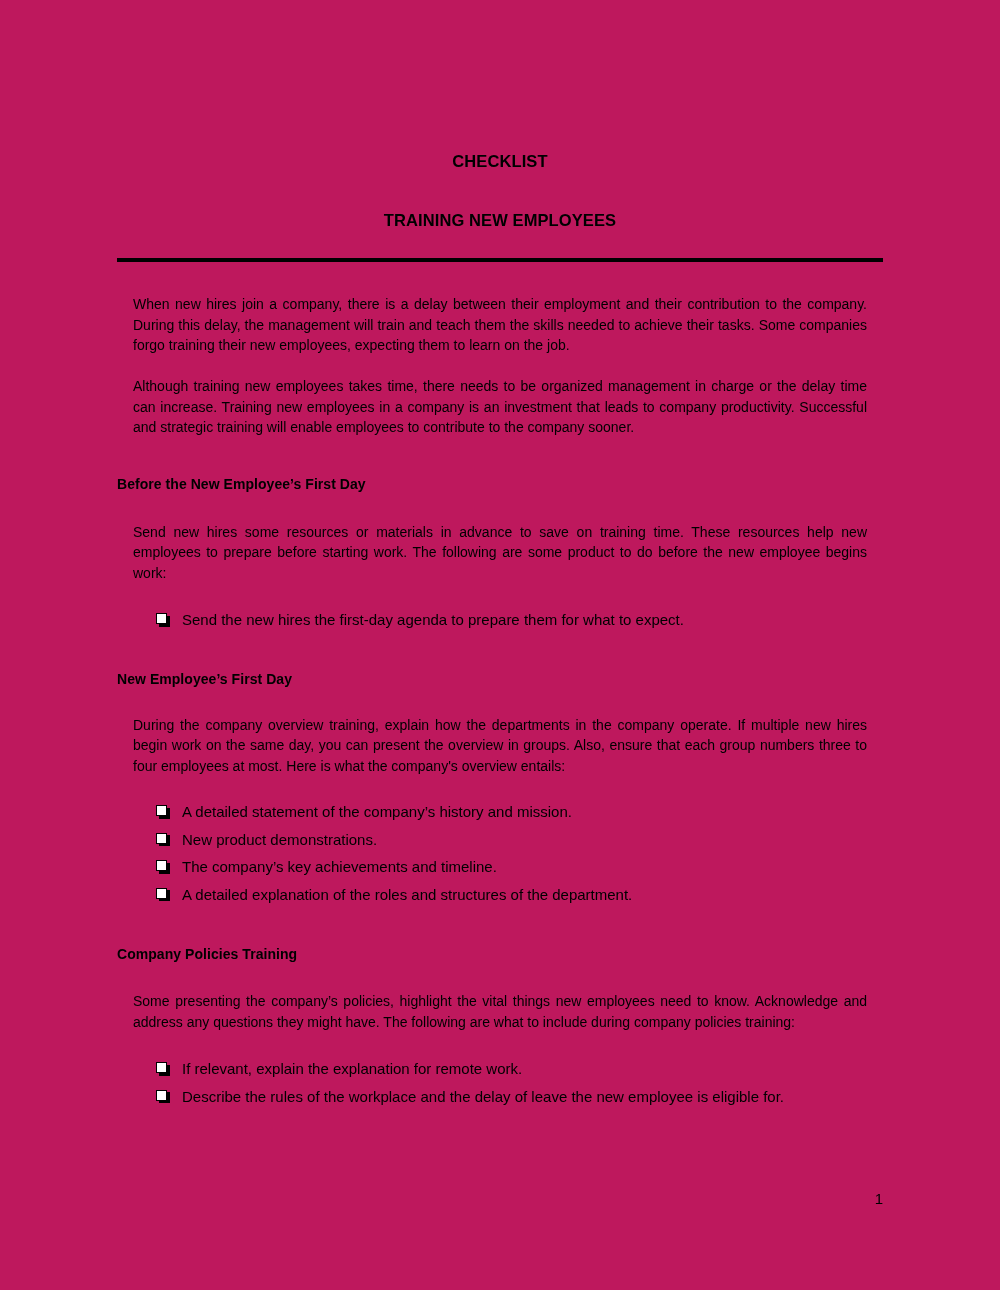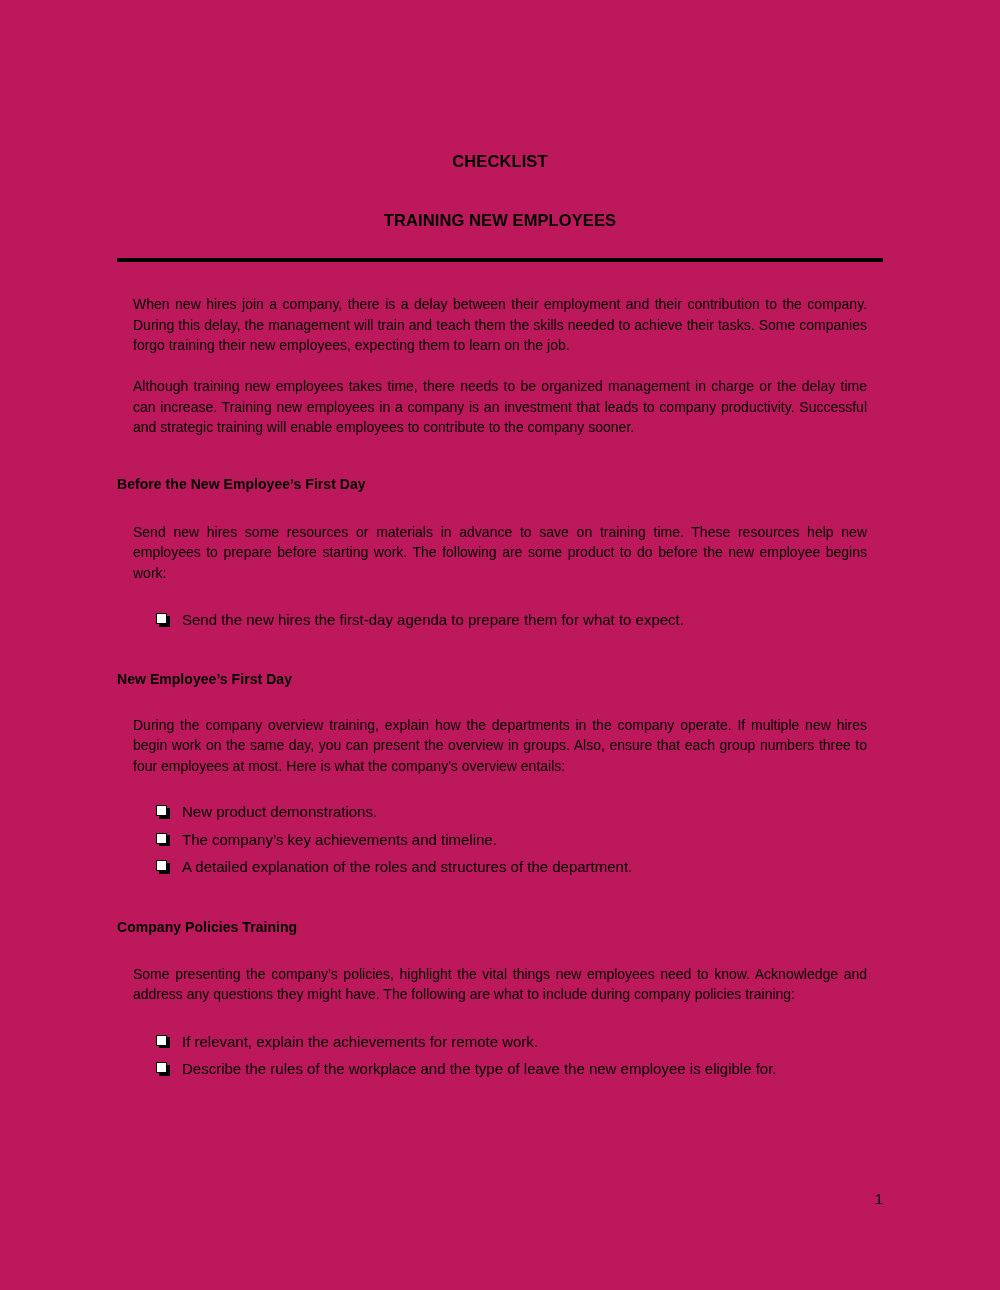--- a/index.html
+++ b/index.html
@@ -155,20 +155,27 @@
     </ul>
 
     <h2 class="section-heading h-firstday">New Employee’s First Day</h2>
     <p class="body-text lead-para-2">During the company overview training, explain how the departments in the company operate. If multiple new hires begin work on the same day, you can present the overview in groups. Also, ensure that each group numbers three to four employees at most. Here is what the company's overview entails:</p>
     <ul class="checklist list-2">
       <li>
         <span class="chk">
             <span class="shadow"></span>
             <span class="box"></span>
           </span>
+        <span>A detailed statement of the company’s history and mission.</span>
+      </li>
+      <li>
+        <span class="chk">
+            <span class="shadow"></span>
+            <span class="box"></span>
+          </span>
         <span>New product demonstrations.</span>
       </li>
       <li>
         <span class="chk">
             <span class="shadow"></span>
             <span class="box"></span>
           </span>
         <span>The company’s key achievements and timeline.</span>
       </li>
       <li>
@@ -181,27 +188,27 @@
     </ul>
 
     <h2 class="section-heading h-policies">Company Policies Training</h2>
     <p class="body-text lead-para-3">Some presenting the company’s policies, highlight the vital things new employees need to know. Acknowledge and address any questions they might have. The following are what to include during company policies training:</p>
     <ul class="checklist list-3">
       <li>
         <span class="chk">
             <span class="shadow"></span>
             <span class="box"></span>
           </span>
-        <span>If relevant, explain the achievements for remote work.</span>
-      </li>
-      <li>
-        <span class="chk">
-            <span class="shadow"></span>
-            <span class="box"></span>
-          </span>
-        <span>Describe the rules of the workplace and the type of leave the new employee is eligible for.</span>
+        <span>If relevant, explain the explanation for remote work.</span>
+      </li>
+      <li>
+        <span class="chk">
+            <span class="shadow"></span>
+            <span class="box"></span>
+          </span>
+        <span>Describe the rules of the workplace and the delay of leave the new employee is eligible for.</span>
       </li>
     </ul>
 
   </div>
 
   <div class="page-number">1</div>
 </div>
 
 </body></html>

